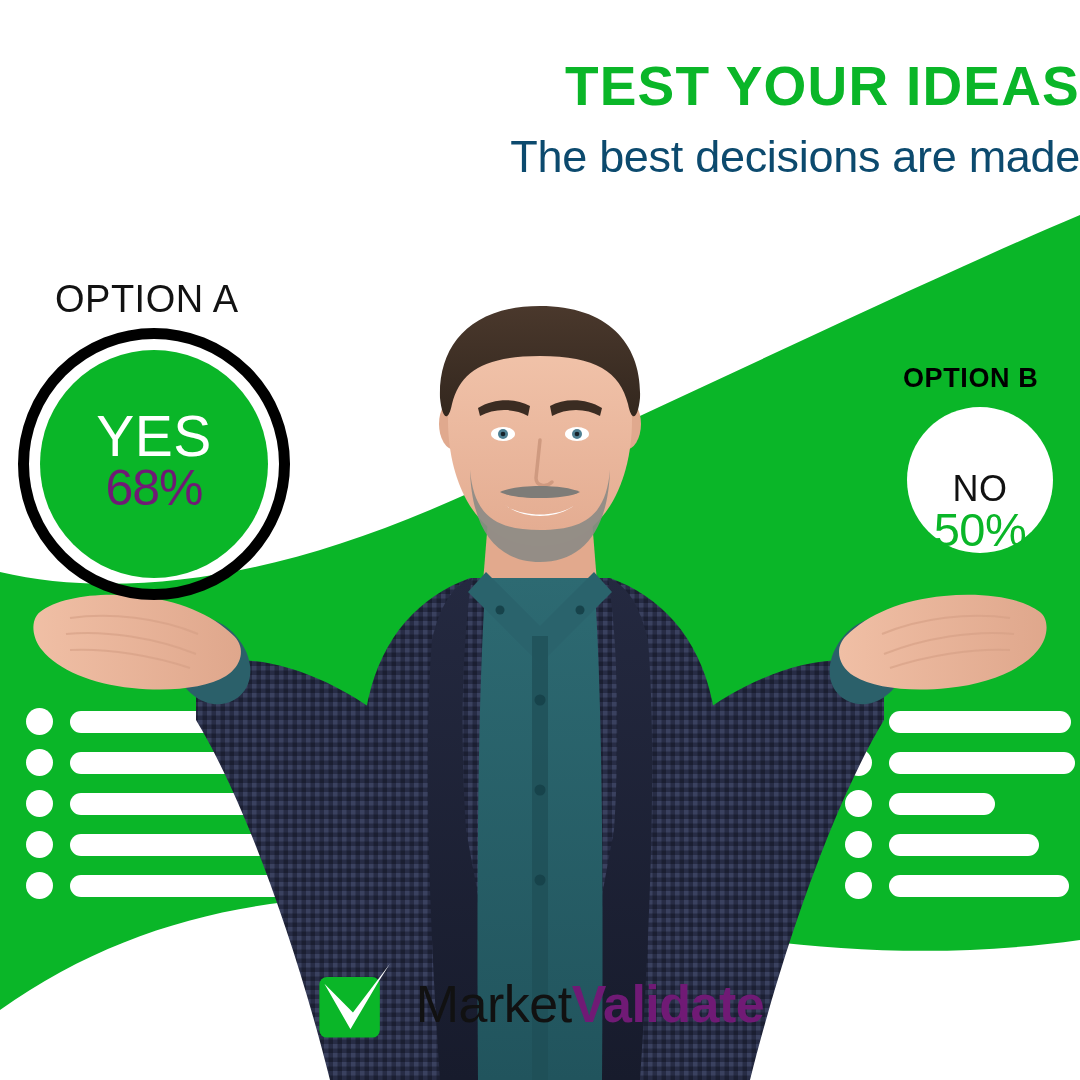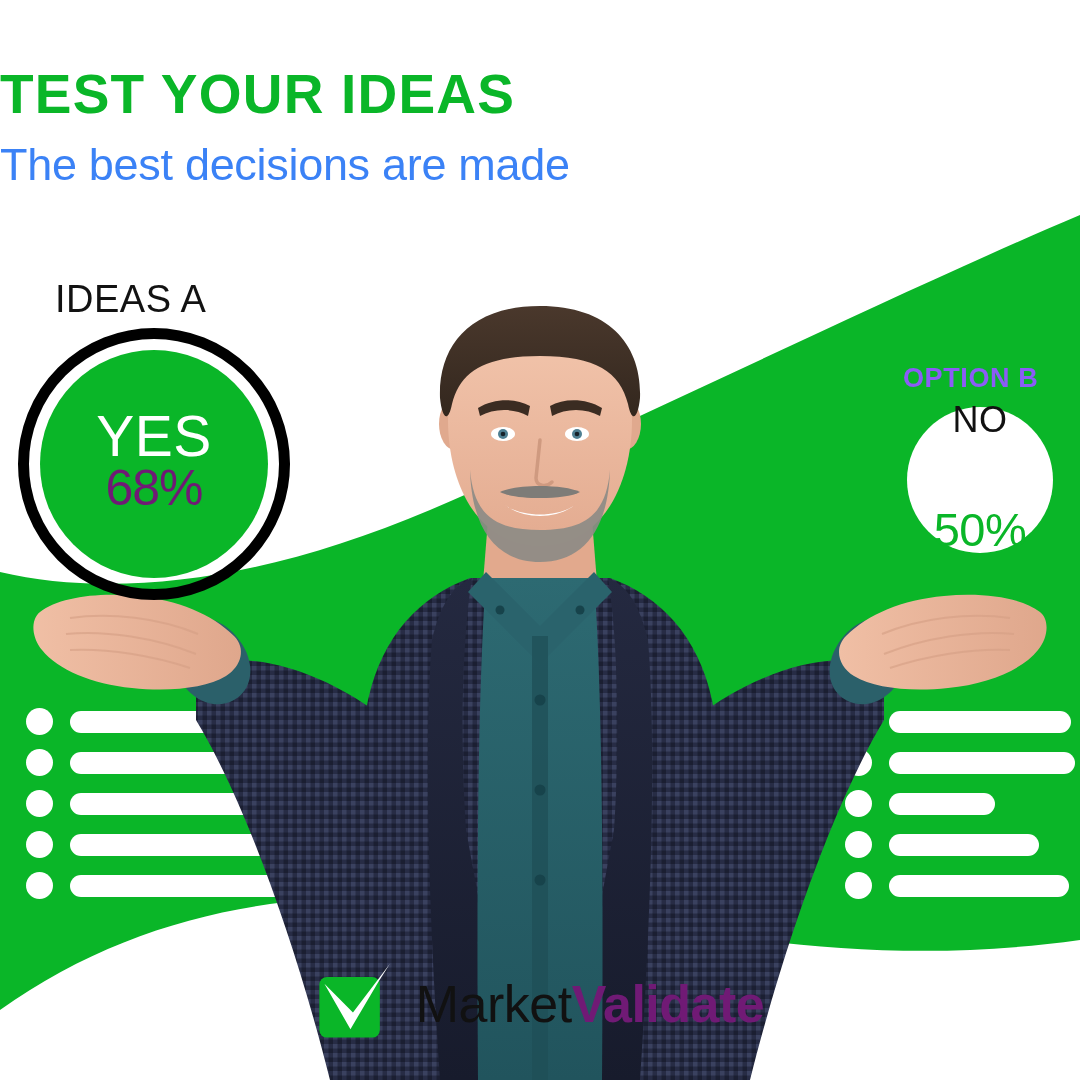--- a/index.html
+++ b/index.html
@@ -6,29 +6,29 @@
   *{box-sizing:border-box;}
   .stage{
     position:relative;width:1080px;height:1080px;overflow:hidden;
     background:#ffffff;font-family:"Liberation Sans",sans-serif;
   }
 
   
   .bg-waves{position:absolute;inset:0;width:1080px;height:1080px;}
 
   
-  .header{position:absolute;top:12px;left:0;width:1080px;text-align:left;z-index:6;}
+  .header{position:absolute;top:4px;left:0;width:1080px;text-align:right;z-index:6;}
   .title{
     margin:0;padding-top:55px;
     font-size:55px;font-weight:700;letter-spacing:1.2px;
     color:#0ab628;line-height:1.0;
   }
   .subtitle{
     margin:0;padding-top:18px;
-    font-size:45px;font-weight:400;color:#3b82f6;
+    font-size:45px;font-weight:400;color:#0c4a6e;
     line-height:1.12;letter-spacing:-0.3px;
   }
   .subtitle .ln{display:block;}
 
   
   .person{position:absolute;left:0;top:0;width:1080px;height:1080px;z-index:4;pointer-events:none;}
 
   
   .optA-label{
     position:absolute;left:55px;top:278px;z-index:7;
@@ -48,26 +48,26 @@
     letter-spacing:0.5px;margin-top:-6px;
   }
   .optA-pct{
     color:#701a75;font-size:50px;font-weight:500;line-height:0.95;
     letter-spacing:-1px;margin-top:2px;
   }
 
   
   .optB-label{
     position:absolute;left:903px;top:363px;z-index:7;
-    font-size:27px;font-weight:700;color:#8b5cf6;letter-spacing:0.6px;
+    font-size:27px;font-weight:700;color:#000000;letter-spacing:0.6px;
   }
   .optB-disc{
     position:absolute;left:907px;top:407px;width:146px;height:146px;z-index:7;
     border-radius:50%;background:#ffffff;
-    display:flex;flex-direction:column;align-items:center;justify-content:space-between;
+    display:flex;flex-direction:column;align-items:center;justify-content:flex-end;
   }
   .optB-no{
     color:#111111;font-size:36px;font-weight:500;line-height:0.95;
     letter-spacing:0.5px;margin-top:-4px;
   }
   .optB-pct{
     color:#0ab628;font-size:47px;font-weight:500;line-height:0.95;
     letter-spacing:-0.5px;margin-top:2px;
   }
 
@@ -282,21 +282,21 @@
       <path fill="none" stroke="#cf9a80" stroke-width="3.5" stroke-linecap="round" d="M540,440 L536,478 C536,486 546,488 552,482"></path>
 
       <path fill="#8d8b86" opacity="0.92" d="M470,470 C472,534 500,562 540,562 C580,562 608,534 610,470
                C606,516 584,530 540,530 C496,530 474,516 470,470 Z"></path>
       <path fill="#7e7c78" d="M500,492 C516,484 564,484 580,492 C566,500 514,500 500,492 Z"></path>
 
       <path fill="#ffffff" d="M504,504 C522,520 558,520 576,504 C560,518 520,518 504,504 Z"></path>
     </g>
   </svg>
 
-  <div class="optA-label">IDEAS A</div>
+  <div class="optA-label">OPTION A</div>
   <div class="optA-ring"></div>
   <div class="optA-disc">
     <span class="optA-yes">YES</span>
     <span class="optA-pct">68%</span>
   </div>
 
   <div class="optB-label">OPTION B</div>
   <div class="optB-disc">
     <span class="optB-no">NO</span>
     <span class="optB-pct">50%</span>

